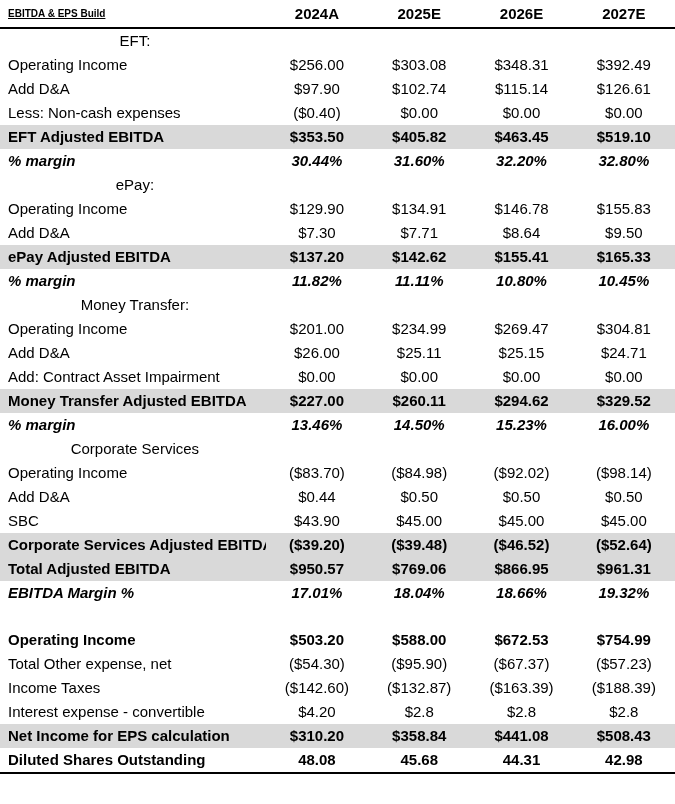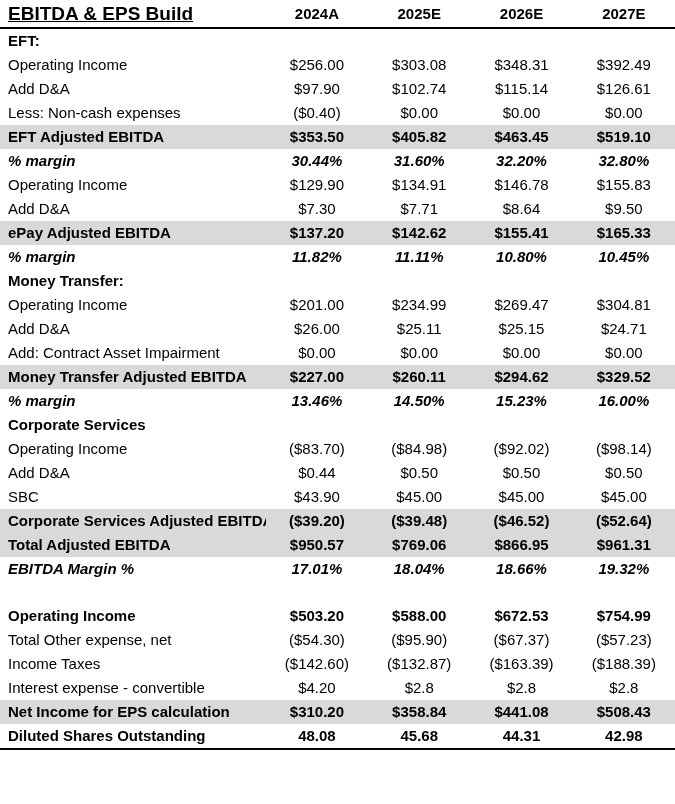--- a/index.html
+++ b/index.html
@@ -33,25 +33,25 @@
   thead th {
     font-weight: 700;
     text-align: center;
     height: 25px;
     border-bottom: 2px solid var(--rule-color);
   }
   thead th.label-col {
     text-align: left;
     padding-left: 8px;
     text-decoration: underline;
-    font-size: 19px;
+    font-size: 10px;
   }
   td.label-col { text-align: left; padding-left: 8px; }
   td.value-col { text-align: center; }
-  tr.row-section td { font-weight: 700; }
+  tr.row-section td { font-weight: 400; text-align: center; }
   tr.row-bold td { font-weight: 700; }
   tr.row-subtotal td {
     font-weight: 700;
     background: var(--subtotal-row-bg);
   }
   tr.row-italic td { font-style: italic; font-weight: bold; }
   tr.row-spacer td { height: 21px; }
   tbody tr:last-child td { border-bottom: 2px solid var(--rule-color); }
 </style>
 </head>
@@ -116,20 +116,27 @@
   </tr>
 
   <tr class="row-italic">
     <td class="label-col">% margin</td>
     <td class="value-col">30.44%</td>
     <td class="value-col">31.60%</td>
     <td class="value-col">32.20%</td>
     <td class="value-col">32.80%</td>
   </tr>
 
+  <tr class="row-section">
+    <td class="label-col">ePay:</td>
+    <td class="value-col"></td>
+    <td class="value-col"></td>
+    <td class="value-col"></td>
+    <td class="value-col"></td>
+  </tr>
 
   <tr class="row-normal">
     <td class="label-col">Operating Income</td>
     <td class="value-col">$129.90</td>
     <td class="value-col">$134.91</td>
     <td class="value-col">$146.78</td>
     <td class="value-col">$155.83</td>
   </tr>
 
   <tr class="row-normal">

